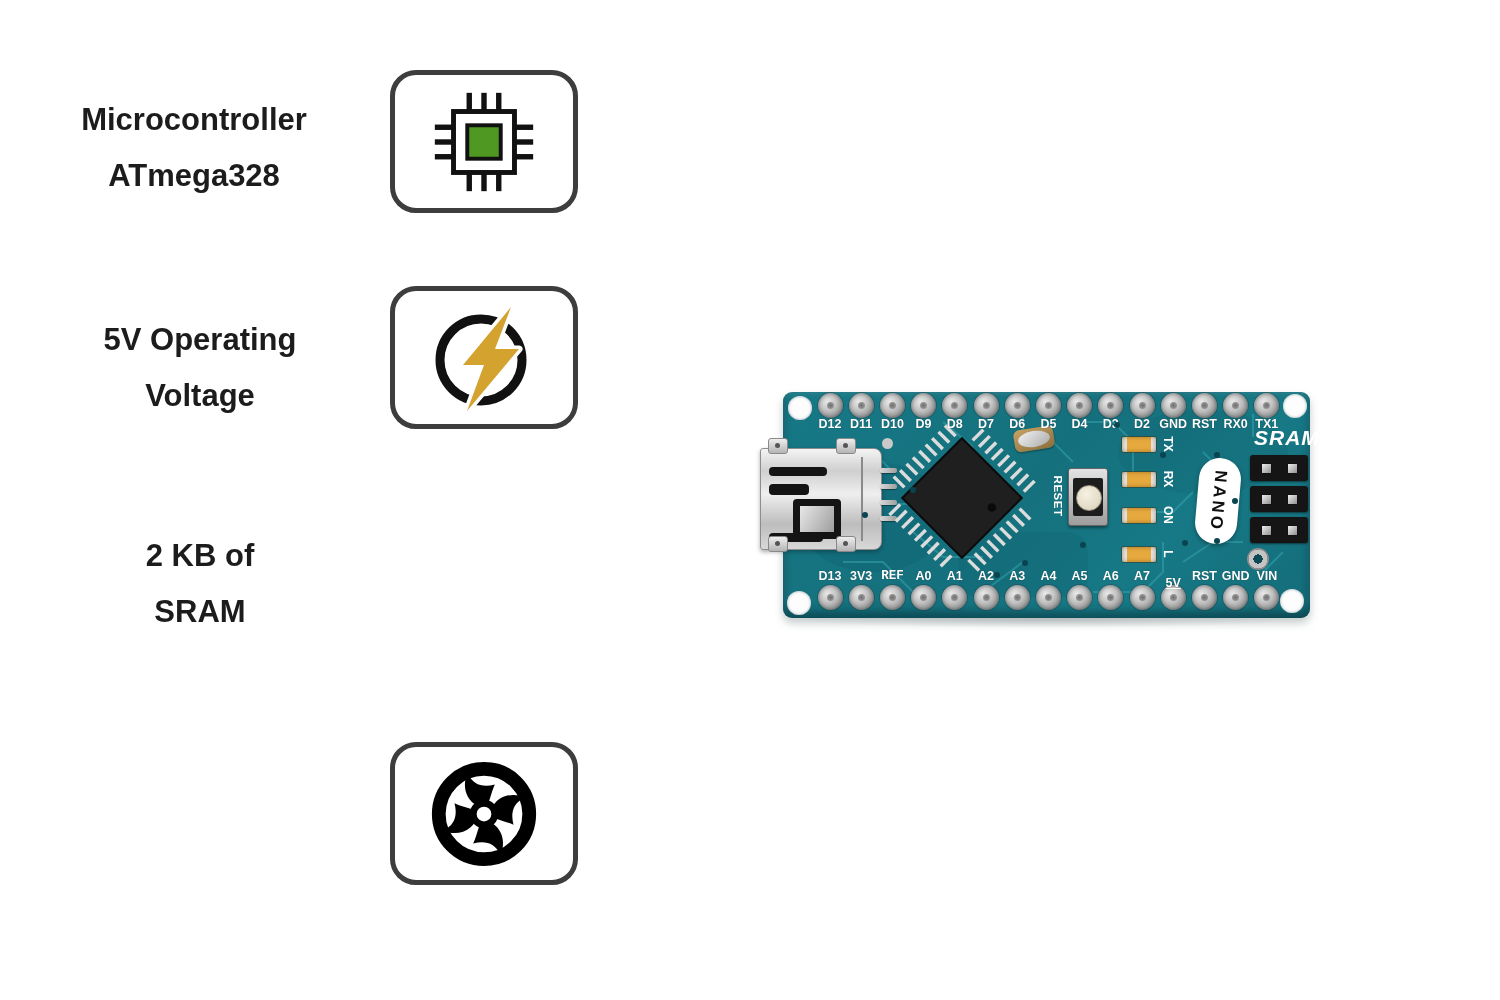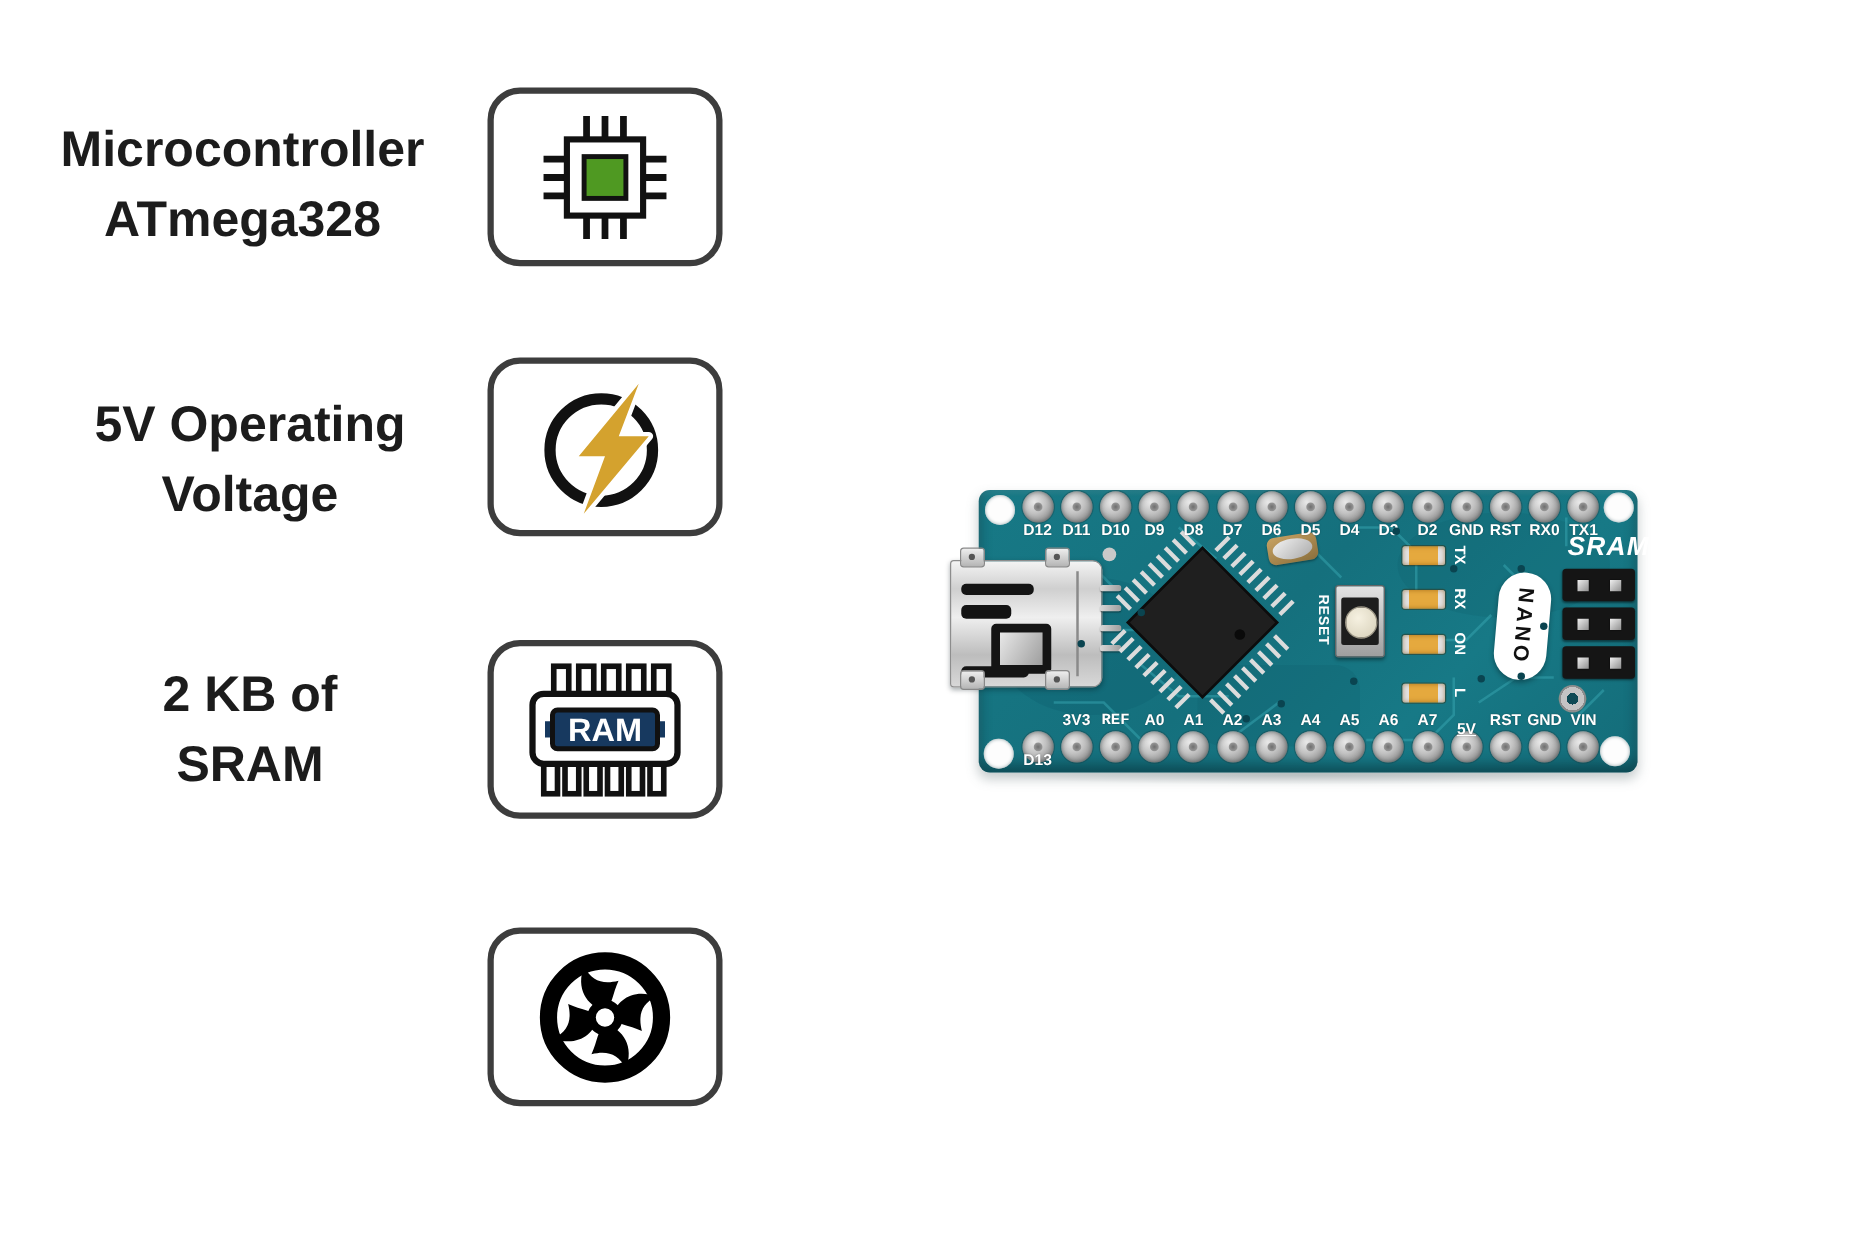--- a/index.html
+++ b/index.html
@@ -1,21 +1,21 @@
 <!DOCTYPE html>
 <html style="--text: #1c1c1c; --icon-border: #3d3d3d; --chip-green: #4f9922; --bolt-gold: #d4a22e; --ram-navy: #17395f; --pcb: #177986; --pcb-dark: #0e5e6c; --trace: #35a3ae; --led-amber: #e5a93e; --chip-black: #1f1f1f;"><head>
 <meta charset="utf-8">
 <style>
   html,body{margin:0;padding:0;background:#fff;}
   .canvas{position:relative;width:1500px;height:1000px;background:#fff;overflow:hidden;
           font-family:"Liberation Sans",sans-serif;}
 
   
   .feature-text{position:absolute;text-align:center;color:var(--text);
-                font-weight:700;font-size:40px;line-height:56px;letter-spacing:0;}
+                font-weight:700;font-size:31px;line-height:56px;letter-spacing:0;}
   .icon-box{position:absolute;left:390px;width:178px;height:133px;background:#fff;
             border:5px solid var(--icon-border);border-radius:26px;
             display:flex;align-items:center;justify-content:center;}
   .icon-box svg{display:block;}
 
   
   #board{position:absolute;left:762px;top:390px;width:550px;height:232px;}
   .pcb{position:absolute;left:21px;top:2px;width:527px;height:226px;border-radius:9px;
        background:linear-gradient(135deg,var(--pcb) 0%,#15707d 45%,var(--pcb) 70%,#146c79 100%);
        box-shadow:inset 0 -6px 10px rgba(0,25,30,.45), inset 0 2px 5px rgba(255,255,255,.10),
@@ -131,41 +131,20 @@
   <div class="icon-box" style="top:286px;">
     <svg width="122" height="122" viewBox="0 0 122 122">
       <circle cx="58" cy="63" r="41" fill="none" stroke="#111" stroke-width="9"></circle>
       <polygon points="88,10 40,68 61,68 44,114 96,52 72,52" style="fill:var(--bolt-gold)" stroke="#fff" stroke-width="7" stroke-linejoin="round" paint-order="stroke"></polygon>
     </svg>
   </div>
 
   <div class="feature-text" style="left:15px;top:528px;width:370px;">
     <div>2 KB of</div>
     <div>SRAM</div>
-  </div>
-  <div class="icon-box" style="top:512px;">
-    <svg width="150" height="122" viewBox="0 0 150 122">
-      <g fill="#fff" stroke="#111" stroke-width="4.5">
-        <rect x="34" y="10" width="12" height="26"></rect>
-          <rect x="54" y="10" width="12" height="26"></rect>
-        <rect x="74" y="10" width="12" height="26"></rect>
-          <rect x="94" y="10" width="12" height="26"></rect>
-        <rect x="114" y="10" width="12" height="26"></rect>
-        <rect x="26" y="86" width="11" height="26"></rect>
-          <rect x="43" y="86" width="11" height="26"></rect>
-        <rect x="60" y="86" width="11" height="26"></rect>
-          <rect x="77" y="86" width="11" height="26"></rect>
-        <rect x="94" y="86" width="11" height="26"></rect>
-          <rect x="111" y="86" width="11" height="26"></rect>
-      </g>
-      <rect x="17" y="32" width="116" height="56" rx="9" fill="#fff" stroke="#111" stroke-width="5"></rect>
-      <rect x="27" y="54" width="96" height="13" style="fill:var(--ram-navy)"></rect>
-      <rect x="33" y="45" width="84" height="31" rx="4" style="fill:var(--ram-navy)" stroke="#111" stroke-width="4"></rect>
-      <text x="75" y="70" text-anchor="middle" fill="#fff" font-size="26" font-weight="bold" font-family="Liberation Sans, sans-serif">RAM</text>
-    </svg>
   </div>
 
   <div class="icon-box" style="top:742px;">
     <svg width="118" height="118" viewBox="0 0 120 120">
       <circle cx="60" cy="60" r="46" fill="none" stroke="#000" stroke-width="14"></circle>
       <g fill="#000">
         <path d="M60 54 C 45 51 36 36 43 18 C 49 31 59 33 71 30 C 66 41 66 50 60 54 Z"></path>
         <path d="M60 54 C 45 51 36 36 43 18 C 49 31 59 33 71 30 C 66 41 66 50 60 54 Z" transform="rotate(90 60 60)"></path>
         <path d="M60 54 C 45 51 36 36 43 18 C 49 31 59 33 71 30 C 66 41 66 50 60 54 Z" transform="rotate(180 60 60)"></path>
         <path d="M60 54 C 45 51 36 36 43 18 C 49 31 59 33 71 30 C 66 41 66 50 60 54 Z" transform="rotate(270 60 60)"></path>
@@ -266,21 +245,21 @@
         <i class="p2"></i>
       </div>
     <div class="icsp-row" style="top:127px;">
         <i class="p1"></i>
         <i class="p2"></i>
       </div>
     <div class="gold-hole"></div>
   <div class="pad" style="left: 55.5px; top: 3px;"></div>
       <div class="pad" style="left: 55.5px; top: 195px;"></div>
       <div class="pin-label" style="left: 50px; top: 27px;">D12</div>
-      <div class="pin-label" style="left: 50px; top: 179px; margin-top: 32px;">D13</div>
+      <div class="pin-label" style="left: 50px; top: 179px;">D13</div>
       <div class="pad" style="left: 86.7px; top: 3px;"></div>
       <div class="pad" style="left: 86.7px; top: 195px;"></div>
       <div class="pin-label" style="left: 81.2px; top: 27px;">D11</div>
       <div class="pin-label" style="left: 81.2px; top: 179px;">3V3</div>
       <div class="pad" style="left: 117.9px; top: 3px;"></div>
       <div class="pad" style="left: 117.9px; top: 195px;"></div>
       <div class="pin-label" style="left: 112.4px; top: 27px;">D10</div>
       <div class="pin-label" style="left: 112.4px; top: 179px; font-family: Liberation Mono, monospace;">REF</div>
       <div class="pad" style="left: 149.1px; top: 3px;"></div>
       <div class="pad" style="left: 149.1px; top: 195px;"></div>

